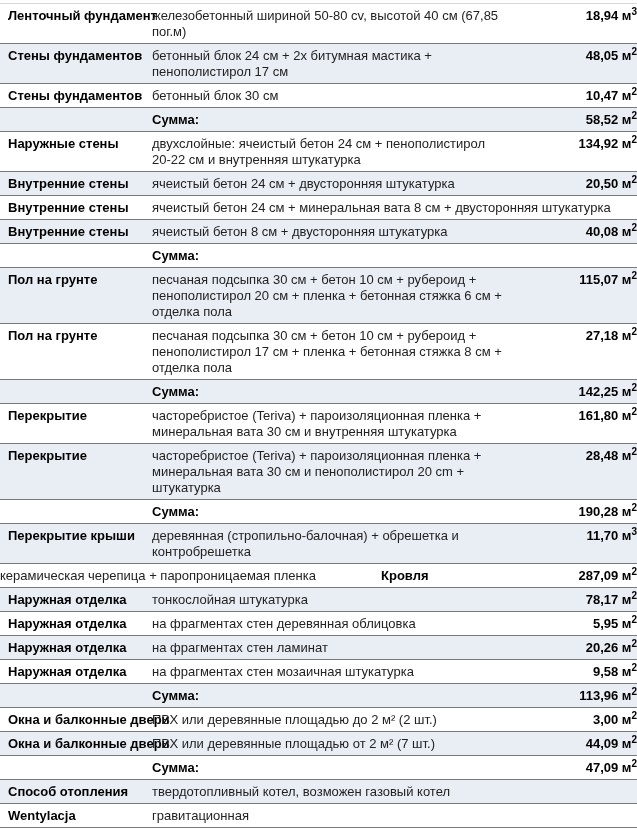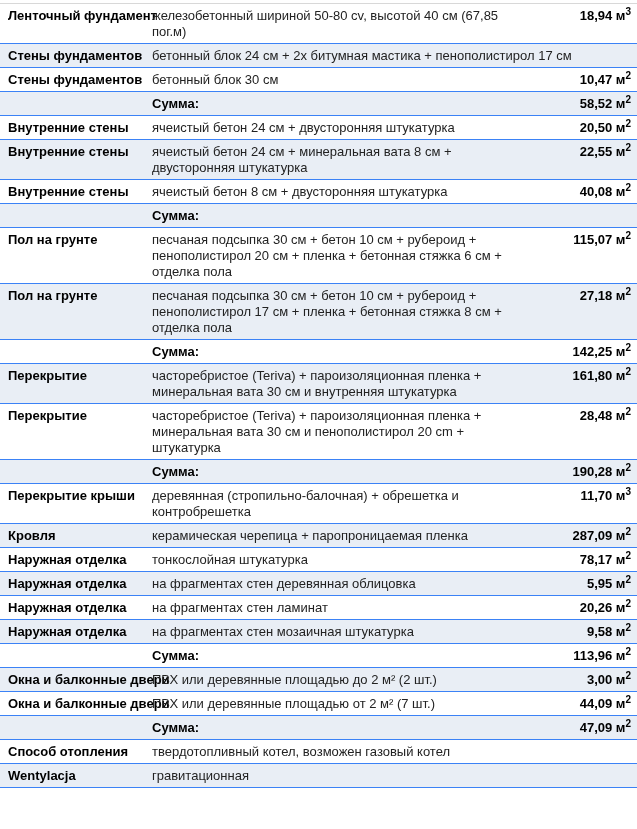--- a/index.html
+++ b/index.html
@@ -43,21 +43,20 @@
     padding-right: 18px;
     color: #222222;
   }
   .spec-description.sum {
     font-weight: bold;
     color: #000000;
   }
   .spec-value {
     flex: 0 0 112px;
     width: 112px;
-    padding-right: 6px;
     box-sizing: border-box;
     text-align: right;
     font-weight: bold;
     color: #000000;
     white-space: nowrap;
   }
   .spec-value sup {
     font-size: 10px;
     line-height: 0;
   }
@@ -68,45 +67,50 @@
 <div class="specs-table">
   <div class="spec-row">
     <div class="cell spec-label">Ленточный фундамент</div>
     <div class="cell spec-description">железобетонный шириной 50-80 cv, высотой 40 см (67,85 пог.м)</div>
     <div class="cell spec-value">18,94&nbsp;м<sup>3</sup></div>
   </div>
 
   <div class="spec-row">
     <div class="cell spec-label">Стены фундаментов</div>
     <div class="cell spec-description">бетонный блок 24 см + 2x битумная мастика + пенополистирол 17 см</div>
+    <div class="cell spec-value">48,05&nbsp;м<sup>2</sup></div>
   </div>
 
   <div class="spec-row">
     <div class="cell spec-label">Стены фундаментов</div>
     <div class="cell spec-description">бетонный блок 30 см</div>
     <div class="cell spec-value">10,47&nbsp;м<sup>2</sup></div>
   </div>
 
   <div class="spec-row">
     <div class="cell spec-label"></div>
     <div class="cell spec-description sum">Сумма:</div>
     <div class="cell spec-value">58,52&nbsp;м<sup>2</sup></div>
   </div>
 
+  <div class="spec-row">
+    <div class="cell spec-label">Наружные стены</div>
+    <div class="cell spec-description">двухслойные: ячеистый бетон 24 см + пенополистирол 20-22 см и внутренняя штукатурка</div>
+    <div class="cell spec-value">134,92&nbsp;м<sup>2</sup></div>
+  </div>
 
   <div class="spec-row">
     <div class="cell spec-label">Внутренние стены</div>
     <div class="cell spec-description">ячеистый бетон 24 см + двусторонняя штукатурка</div>
     <div class="cell spec-value">20,50&nbsp;м<sup>2</sup></div>
   </div>
 
   <div class="spec-row">
     <div class="cell spec-label">Внутренние стены</div>
     <div class="cell spec-description">ячеистый бетон 24 см + минеральная вата 8 см + двусторонняя штукатурка</div>
-    <div class="cell spec-value">22,55&nbsp;м<sup>2</sup></div>
   </div>
 
   <div class="spec-row">
     <div class="cell spec-label">Внутренние стены</div>
     <div class="cell spec-description">ячеистый бетон 8 см + двусторонняя штукатурка</div>
     <div class="cell spec-value">40,08&nbsp;м<sup>2</sup></div>
   </div>
 
   <div class="spec-row">
     <div class="cell spec-label"></div>
@@ -149,22 +153,22 @@
     <div class="cell spec-value">190,28&nbsp;м<sup>2</sup></div>
   </div>
 
   <div class="spec-row">
     <div class="cell spec-label">Перекрытие крыши</div>
     <div class="cell spec-description">деревянная (стропильно-балочная) + обрешетка и контробрешетка</div>
     <div class="cell spec-value">11,70&nbsp;м<sup>3</sup></div>
   </div>
 
   <div class="spec-row">
+    <div class="cell spec-description">керамическая черепица + паропроницаемая пленка</div>
     <div class="cell spec-label">Кровля</div>
-    <div class="cell spec-description">керамическая черепица + паропроницаемая пленка</div>
     <div class="cell spec-value">287,09&nbsp;м<sup>2</sup></div>
   </div>
 
   <div class="spec-row">
     <div class="cell spec-label">Наружная отделка</div>
     <div class="cell spec-description">тонкослойная штукатурка</div>
     <div class="cell spec-value">78,17&nbsp;м<sup>2</sup></div>
   </div>
 
   <div class="spec-row">

